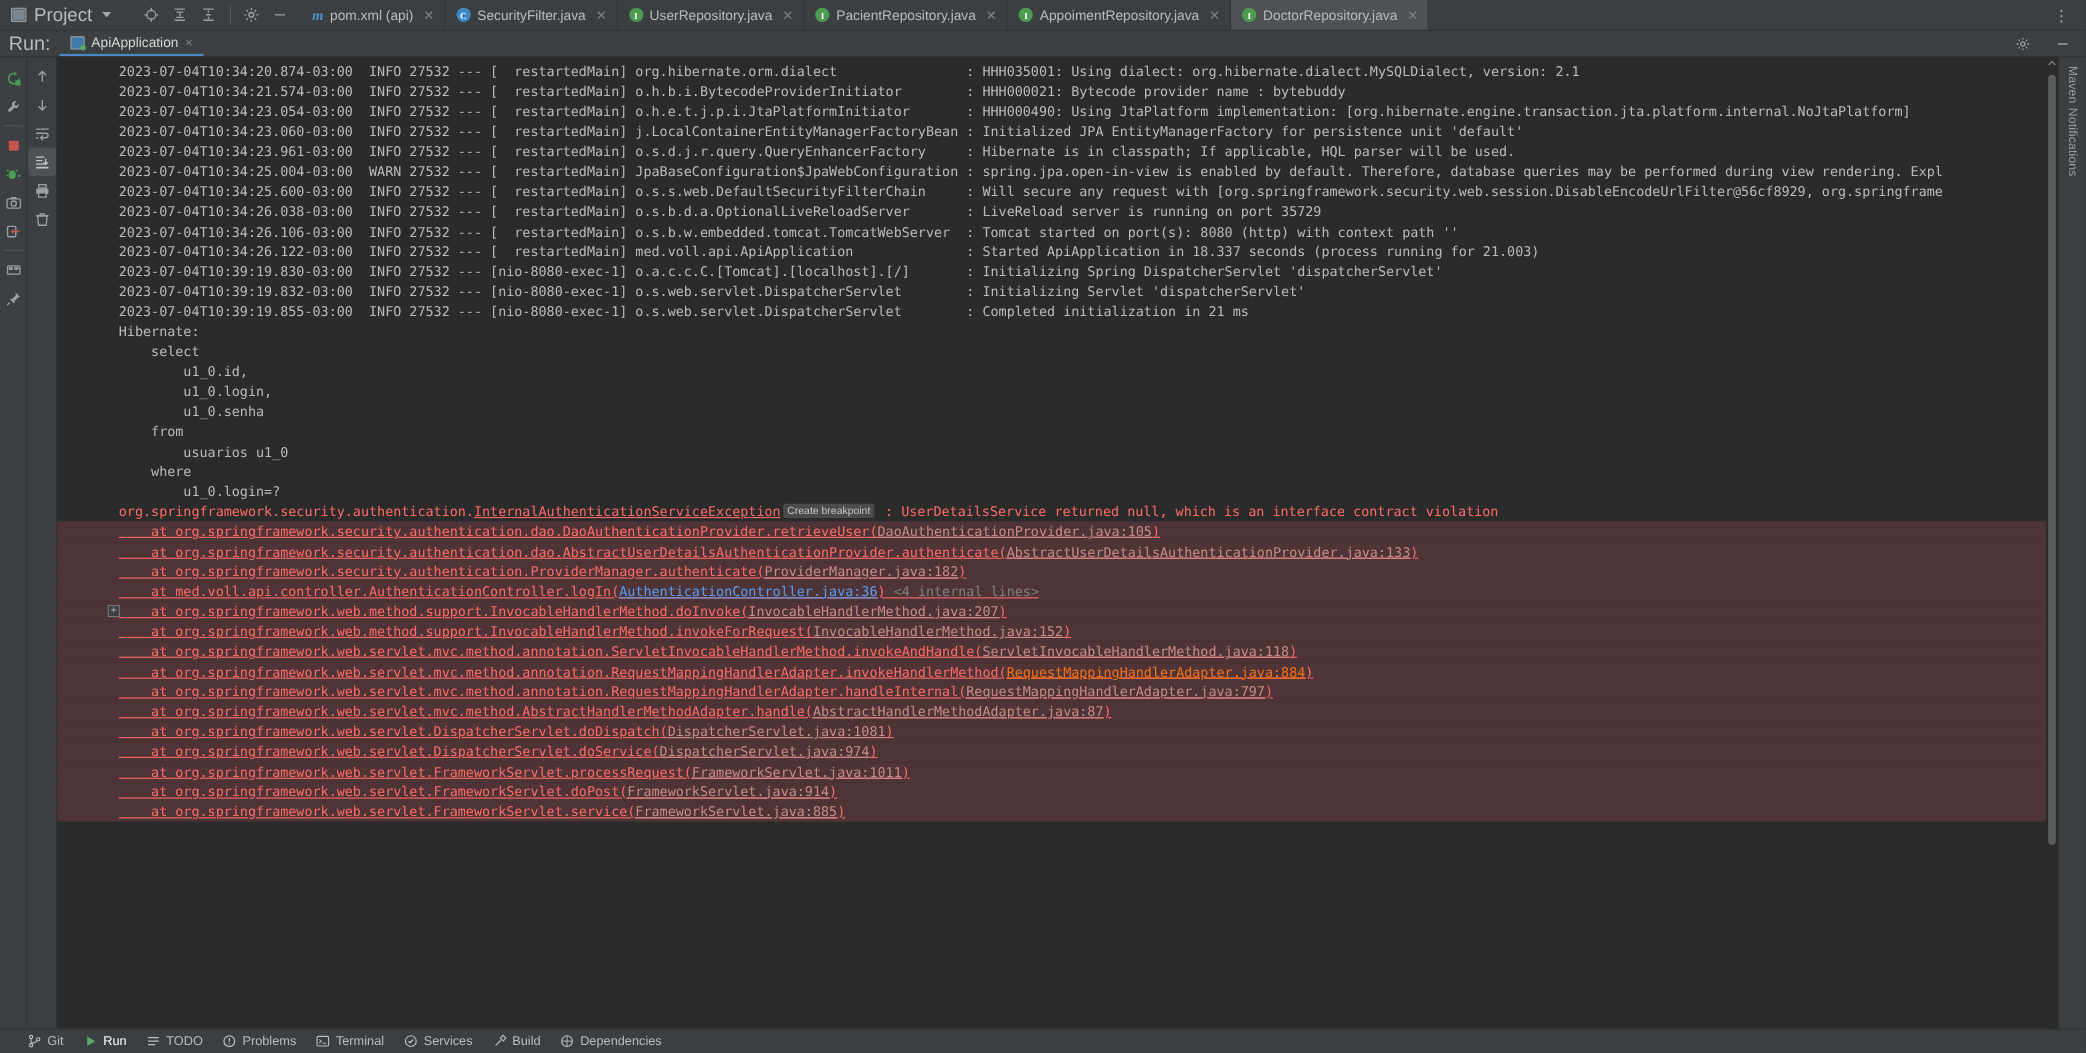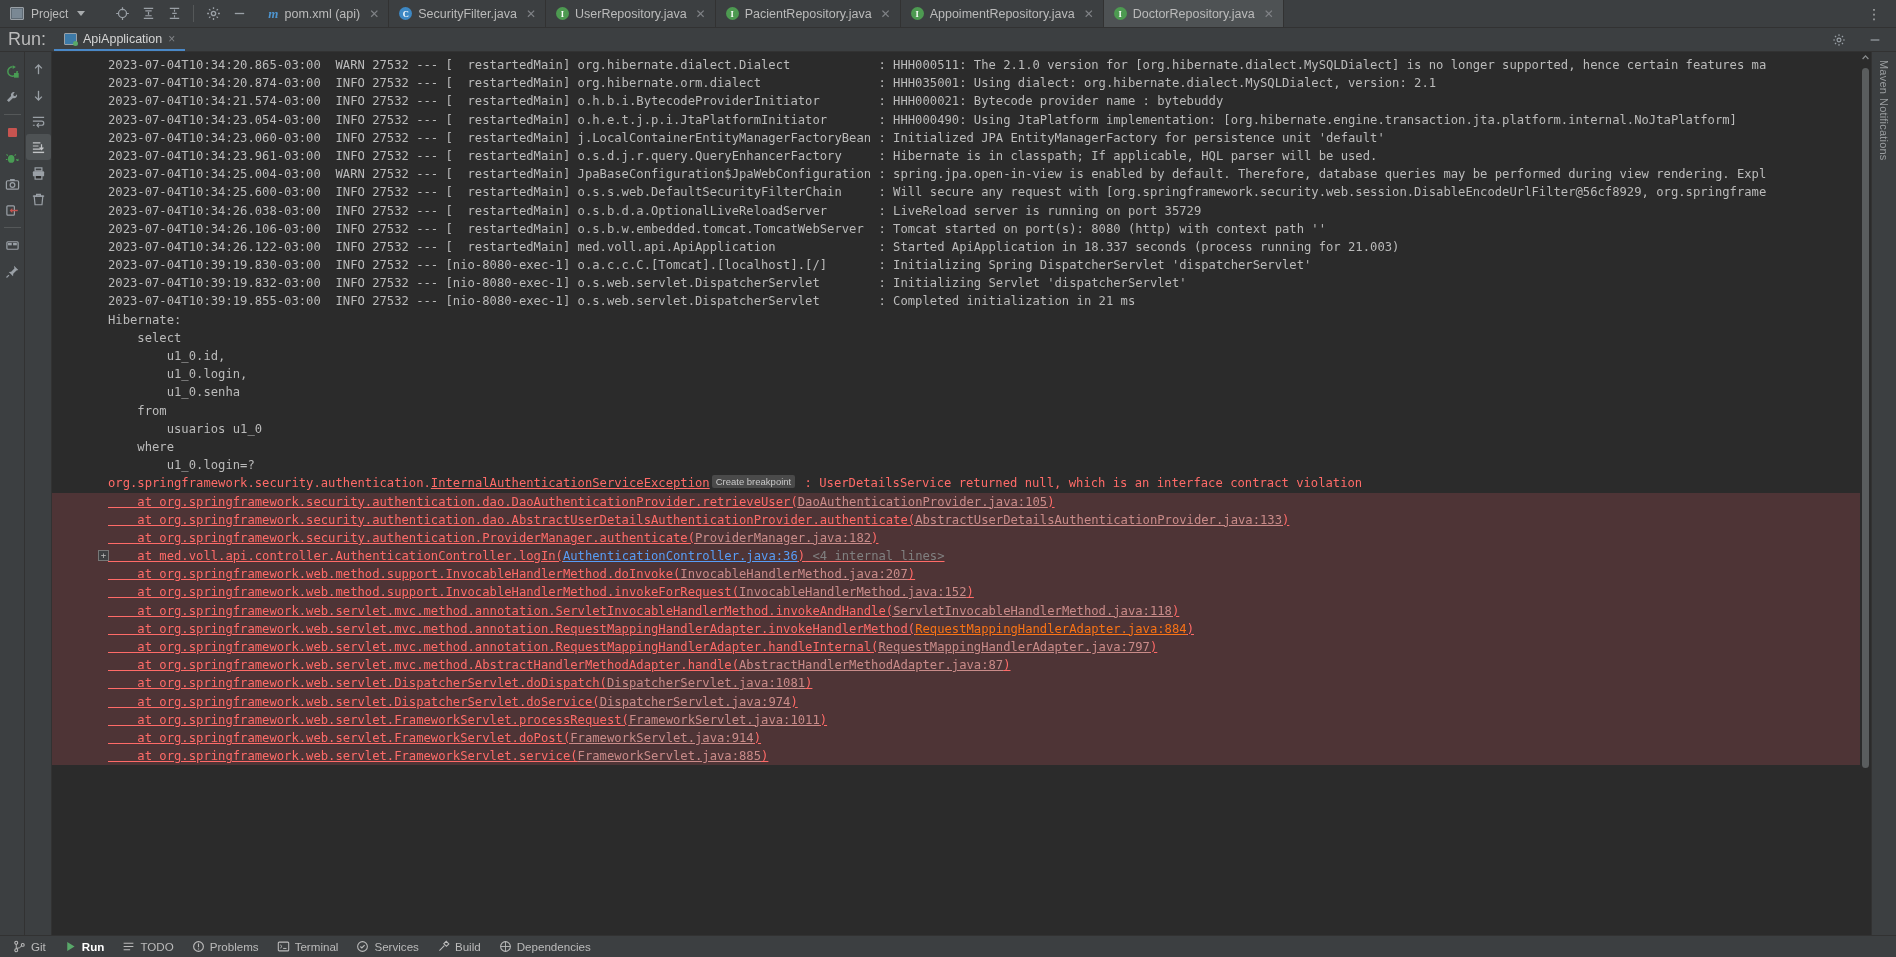--- a/index.html
+++ b/index.html
@@ -26,21 +26,21 @@
   }
   .proj-box { display: flex; align-items: center; gap: 7px; margin-right: 24px; }
   .proj-ico {
     width: 14px; height: 13px; border: 1.6px solid #9aa0a6; border-radius: 1px;
     background: #5f6b75; position: relative;
   }
   .proj-ico::after {
     content:""; position:absolute; left:1px; top:1px; right:1px; bottom:1px;
     background:#7a8894;
   }
-  .proj-label { color: #bbbbbb; font-size: 12px; }
+  .proj-label { color: #bbbbbb; font-size: 17px; }
   .caret-d {
     width: 0; height: 0; border-left: 4px solid transparent; border-right: 4px solid transparent;
     border-top: 5px solid #a8abad; margin-left: 2px;
   }
   .tbicon { width: 26px; height: 26px; display:flex; align-items:center; justify-content:center; cursor:pointer; }
   .tb-sep { width:1px; height:17px; background:#555859; margin:0 6px; align-self:center; }
 
   .tabstrip { display:flex; align-items:stretch; flex:1 1 auto; overflow:hidden; }
   .ftab {
     display:flex; align-items:center; gap:6px;
@@ -145,27 +145,27 @@
   }
   .rb-vtxt {
     writing-mode: vertical-rl; color:#9a9da0; font-size:11px;
     margin-top:4px; cursor:pointer; letter-spacing:0.2px;
   }
 
   
   .statusbar {
     height: 22px; flex:0 0 22px; background:#3c3f41;
     display:flex; align-items:center; gap:0px;
-    border-top:1px solid #323232; padding-left:4px;
+    border-top:1px solid #323232; padding-left:16px;
   }
   .sb-item {
     display:flex; align-items:center; gap:5px; padding:0 9px;
     color:#bbbbbb; font-size:11.6px; height:100%; cursor:pointer;
   }
-  .sb-item.active { color:#ffffff;font-weight:bold; }
+  .sb-item.active { color:#ffffff; }
   svg { display:block; }
 </style>
 </head>
 <body>
 
 <div class="topbar">
   <div class="tb-left">
     <div class="proj-box">
       <span class="proj-ico"></span>
       <span class="proj-label">Project</span>
@@ -358,21 +358,20 @@
     <span class="rb-ico">
       <svg width="15" height="15" viewBox="0 0 16 16">
           <path d="M3.4 4.4h9.2l-.9 9.2H4.3z" fill="none" stroke="#9aa0a6" stroke-width="1.3"></path>
           <path d="M2 4.4h12M6 4.4V2.6h4v1.8" stroke="#9aa0a6" stroke-width="1.3" fill="none"></path>
         </svg>
     </span>
   </div>
 
   <div class="console">
     <div id="console-lines">
-        <div class="cl txt">2023-07-04T10:34:20.865-03:00  WARN 27532 --- [  restartedMain] org.hibernate.dialect.Dialect            : HHH000511: The 2.1.0 version for [org.hibernate.dialect.MySQLDialect] is no longer supported, hence certain features ma</div>
         <div class="cl txt">2023-07-04T10:34:20.874-03:00  INFO 27532 --- [  restartedMain] org.hibernate.orm.dialect                : HHH035001: Using dialect: org.hibernate.dialect.MySQLDialect, version: 2.1</div>
         <div class="cl txt">2023-07-04T10:34:21.574-03:00  INFO 27532 --- [  restartedMain] o.h.b.i.BytecodeProviderInitiator        : HHH000021: Bytecode provider name : bytebuddy</div>
         <div class="cl txt">2023-07-04T10:34:23.054-03:00  INFO 27532 --- [  restartedMain] o.h.e.t.j.p.i.JtaPlatformInitiator       : HHH000490: Using JtaPlatform implementation: [org.hibernate.engine.transaction.jta.platform.internal.NoJtaPlatform]</div>
         <div class="cl txt">2023-07-04T10:34:23.060-03:00  INFO 27532 --- [  restartedMain] j.LocalContainerEntityManagerFactoryBean : Initialized JPA EntityManagerFactory for persistence unit 'default'</div>
         <div class="cl txt">2023-07-04T10:34:23.961-03:00  INFO 27532 --- [  restartedMain] o.s.d.j.r.query.QueryEnhancerFactory     : Hibernate is in classpath; If applicable, HQL parser will be used.</div>
         <div class="cl txt">2023-07-04T10:34:25.004-03:00  WARN 27532 --- [  restartedMain] JpaBaseConfiguration$JpaWebConfiguration : spring.jpa.open-in-view is enabled by default. Therefore, database queries may be performed during view rendering. Expl</div>
         <div class="cl txt">2023-07-04T10:34:25.600-03:00  INFO 27532 --- [  restartedMain] o.s.s.web.DefaultSecurityFilterChain     : Will secure any request with [org.springframework.security.web.session.DisableEncodeUrlFilter@56cf8929, org.springframe</div>
         <div class="cl txt">2023-07-04T10:34:26.038-03:00  INFO 27532 --- [  restartedMain] o.s.b.d.a.OptionalLiveReloadServer       : LiveReload server is running on port 35729</div>
         <div class="cl txt">2023-07-04T10:34:26.106-03:00  INFO 27532 --- [  restartedMain] o.s.b.w.embedded.tomcat.TomcatWebServer  : Tomcat started on port(s): 8080 (http) with context path ''</div>
         <div class="cl txt">2023-07-04T10:34:26.122-03:00  INFO 27532 --- [  restartedMain] med.voll.api.ApiApplication              : Started ApiApplication in 18.337 seconds (process running for 21.003)</div>

